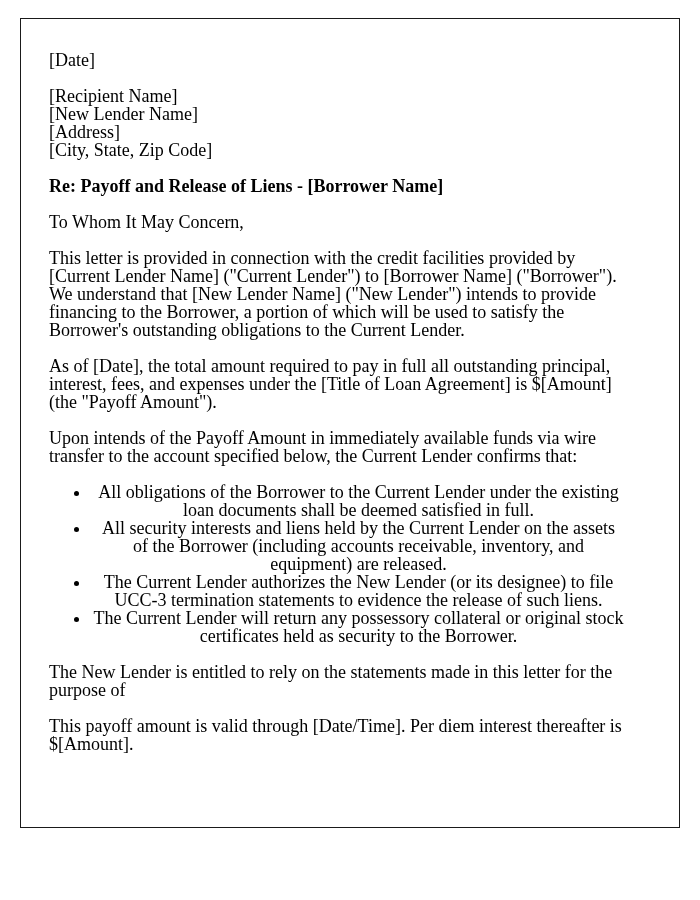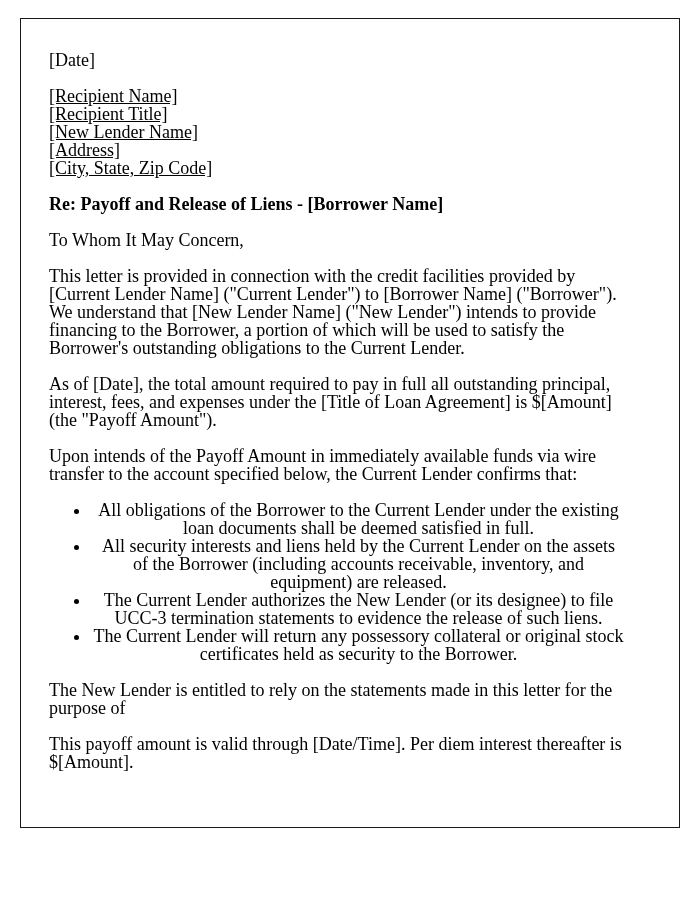--- a/index.html
+++ b/index.html
@@ -30,21 +30,20 @@
     overflow: hidden;
     color: #000000;
     font-size: 18px;
     line-height: 18px;
   }
   .page p {
     margin: 0 0 18px 0;
   }
   .page .line {
     display: block;
-    text-decoration: underline;
   }
   .subject {
     font-weight: bold;
   }
   .wire-header {
     font-weight: bold;
     margin: 0;
   }
   ul.bullets {
     margin: 0 0 18px 0;
@@ -63,21 +62,20 @@
 </head>
 <body>
 
 <div class="canvas">
   <div class="page">
 
     <p>[Date]</p>
 
     <p>
       <span class="line">[Recipient Name]</span>
-      <span class="line">[Recipient Title]</span>
       <span class="line">[New Lender Name]</span>
       <span class="line">[Address]</span>
       <span class="line">[City, State, Zip Code]</span>
     </p>
 
     <p class="subject">Re: Payoff and Release of Liens - [Borrower Name]</p>
 
     <p>To Whom It May Concern,</p>
 
     <p>This letter is provided in connection with the credit facilities provided by [Current Lender Name] ("Current Lender") to [Borrower Name] ("Borrower"). We understand that [New Lender Name] ("New Lender") intends to provide financing to the Borrower, a portion of which will be used to satisfy the Borrower's outstanding obligations to the Current Lender.</p>

